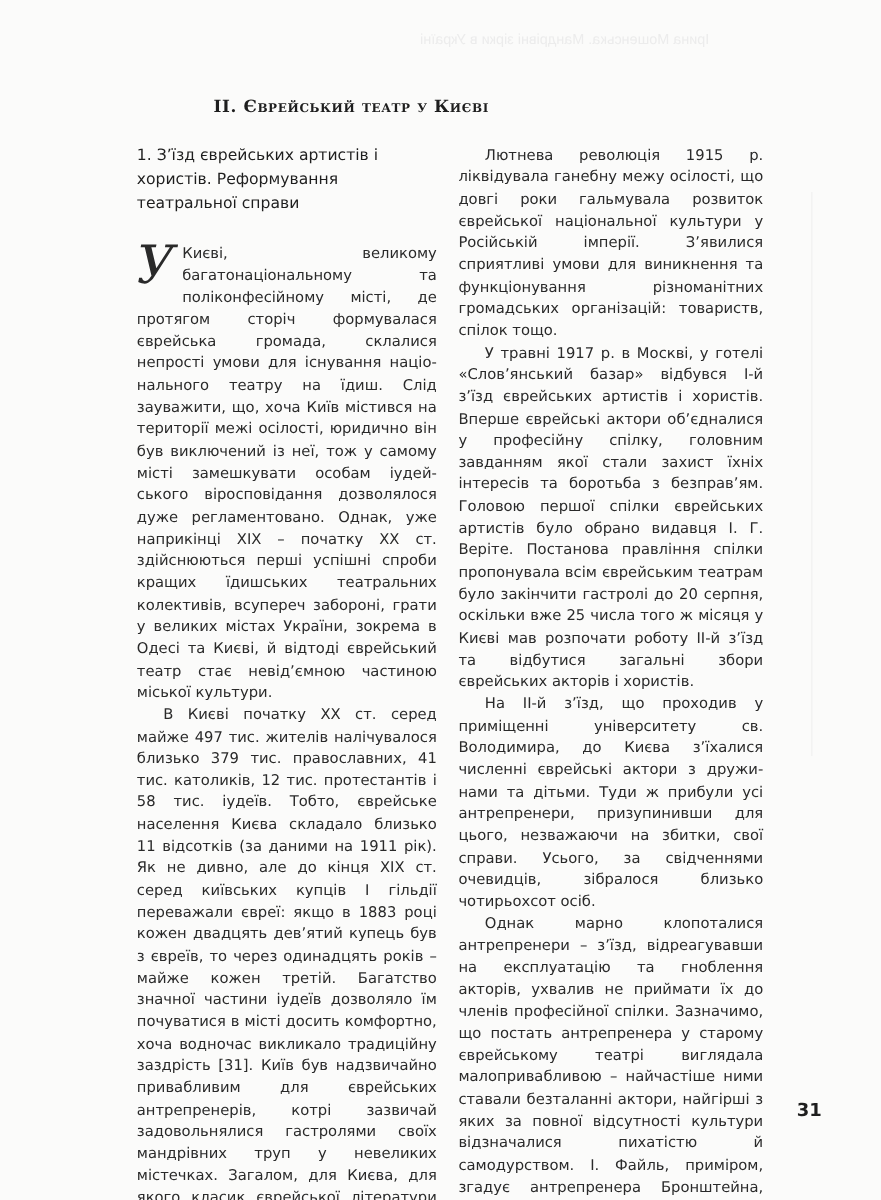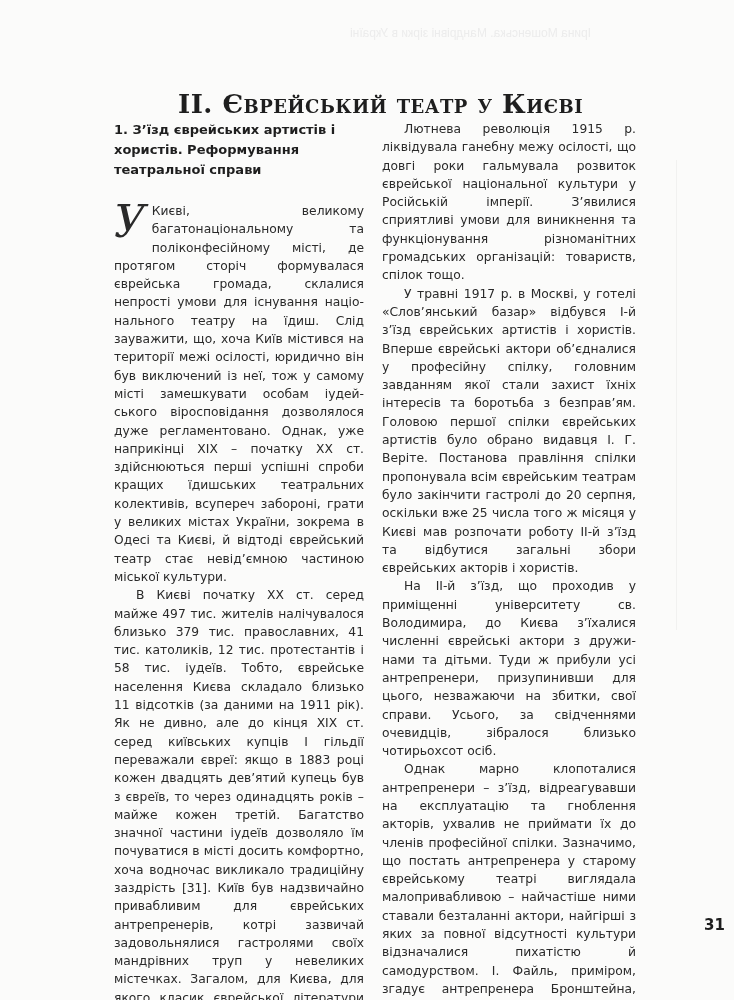--- a/index.html
+++ b/index.html
@@ -16,44 +16,44 @@
     font-family: "Liberation Sans", sans-serif;
     white-space: nowrap;
   }
   .bleed-vertical {
     position: absolute; left: 676px; top: 160px; width: 40px; height: 470px;
     border-left: 1px solid #f1f1f0;
   }
   .chapter-title {
     position: absolute; left: 178px; top: 72px; width: 400px;
     font-family: "DejaVu Serif", serif; font-weight: bold;
-    font-size: 26px; letter-spacing: 0.5px; color: #1e1e1e;
+    font-size: 14px; letter-spacing: 0.5px; color: #1e1e1e;
     font-variant: small-caps; white-space: nowrap;
   }
   .col {
     position: absolute; top: 120px;
     font-size: 12.3px; line-height: 18.3px; text-align: justify;
     hyphens: manual;
   }
   .col-left { left: 114px; width: 250px; }
   .col-right { left: 382px; width: 254px; }
   .section-heading {
-    font-weight: bold; font-size: 13px; line-height: 20px;
+    font-weight: normal; font-size: 13px; line-height: 20px;
     margin: 0 0 22px 0; text-align: left; color: #1e1e1e;
     padding-right: 8px;
   }
   .section-heading .num { }
   p { margin: 0; text-indent: 22px; }
   p.dropcap-para { text-indent: 0; }
   .dropcap {
     float: left; font-family: "DejaVu Serif", serif; font-style: italic;
     font-size: 44px; line-height: 36px; margin: 2px 6px 0 0; color: #2a2a2a;
   }
   .page-number {
-    position: absolute; left: 704px; top: 916px;
+    position: absolute; left: 664px; top: 916px;
     font-weight: bold; font-size: 15px; color: #1e1e1e;
   }
 </style>
 </head>
 <body>
 
 <div class="bleed-header">Ірина Мошенська. Мандрівні зірки в Україні</div>
 <div class="bleed-vertical"></div>
 
 <h1 class="chapter-title">ІІ. Єврейський театр у Києві</h1>

